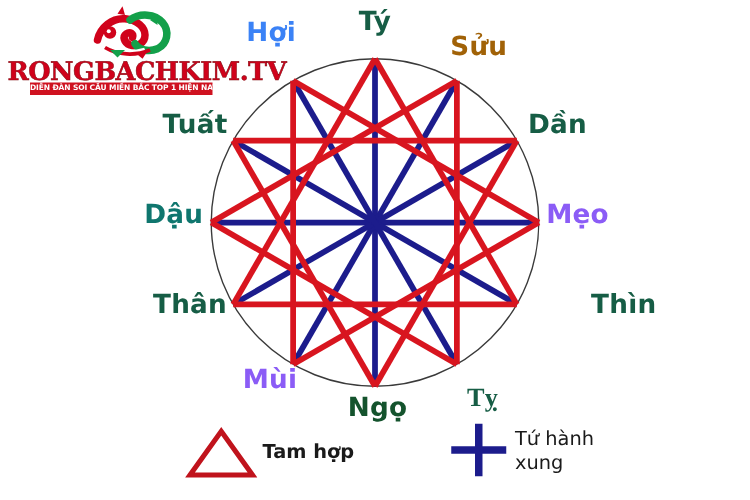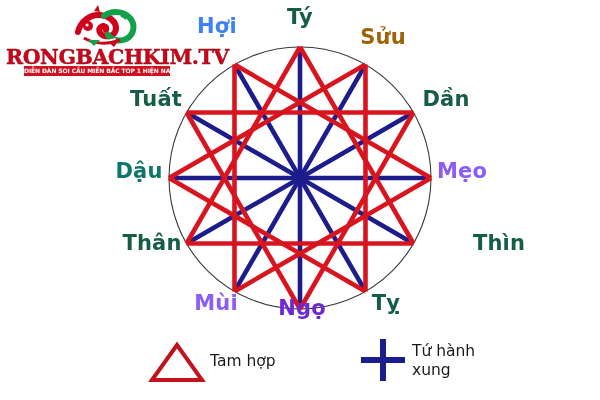--- a/index.html
+++ b/index.html
@@ -136,32 +136,32 @@
       <line x1="234.49999999999994" y1="64.55067210423857" x2="431" y2="178" stroke="#d8151f" stroke-width="4.6" stroke-linecap="butt"></line>
     </g>
 </svg>
 
 <div id="zodiac-labels">
     <div class="zlabel" style="left: 300px; top: 17px; color: rgb(22, 93, 69);">Tý</div>
     <div class="zlabel" style="left: 383px; top: 37px; color: #a16207;">Sửu</div>
     <div class="zlabel" style="left: 446px; top: 99px; color: rgb(22, 93, 69);">Dần</div>
     <div class="zlabel" style="left: 462px; top: 171px; color: #8b5cf6;">Mẹo</div>
     <div class="zlabel" style="left: 463px; top: 243px; color: rgb(22, 93, 69); margin-left: 36px;">Thìn</div>
-    <div class="zlabel" style="left: 386px; top: 303px; color: rgb(22, 93, 69);">Tỵ</div>
-    <div class="zlabel" style="left: 302px; top: 308px; color: #6d28d9;">Ngọ</div>
+    <div class="zlabel" style="left: 386px; top: 318px; color: rgb(22, 93, 69); font-family: Liberation Serif, serif;">Tỵ</div>
+    <div class="zlabel" style="left: 302px; top: 326px; color: #14532d;">Ngọ</div>
     <div class="zlabel" style="left: 216px; top: 303px; color: #8b5cf6;">Mùi</div>
     <div class="zlabel" style="left: 152px; top: 243px; color: rgb(22, 93, 69);">Thân</div>
     <div class="zlabel" style="left: 139px; top: 171px; color: #0f766e;">Dậu</div>
     <div class="zlabel" style="left: 156px; top: 99px; color: rgb(22, 93, 69);">Tuất</div>
     <div class="zlabel" style="left: 217px; top: 26px; color: #3b82f6;">Hợi</div>
   </div>
 
 <svg style="position:absolute;left:148px;top:340px;width:58px;height:44px;" viewBox="0 0 58 44">
   <path d="M4 40 L29 5 L54 40 Z" fill="none" stroke="#c0131c" stroke-width="4" stroke-linejoin="miter"></path>
 </svg>
-<div class="legend-text" style="left:210px;top:352px;">Tam hợp</div>
+<div class="legend-text" style="left:210px;top:352px;font-weight:bold;">Tam hợp</div>
 
 <svg style="position:absolute;left:358px;top:336px;width:50px;height:48px;" viewBox="0 0 50 48">
   <line x1="25" y1="3" x2="25" y2="45" stroke="#1c1c8c" stroke-width="6"></line>
   <line x1="3" y1="24" x2="47" y2="24" stroke="#1c1c8c" stroke-width="6"></line>
 </svg>
 <div class="legend-text" style="left:412px;top:342px;">Tứ hành
 xung</div>
 
 </body></html>

